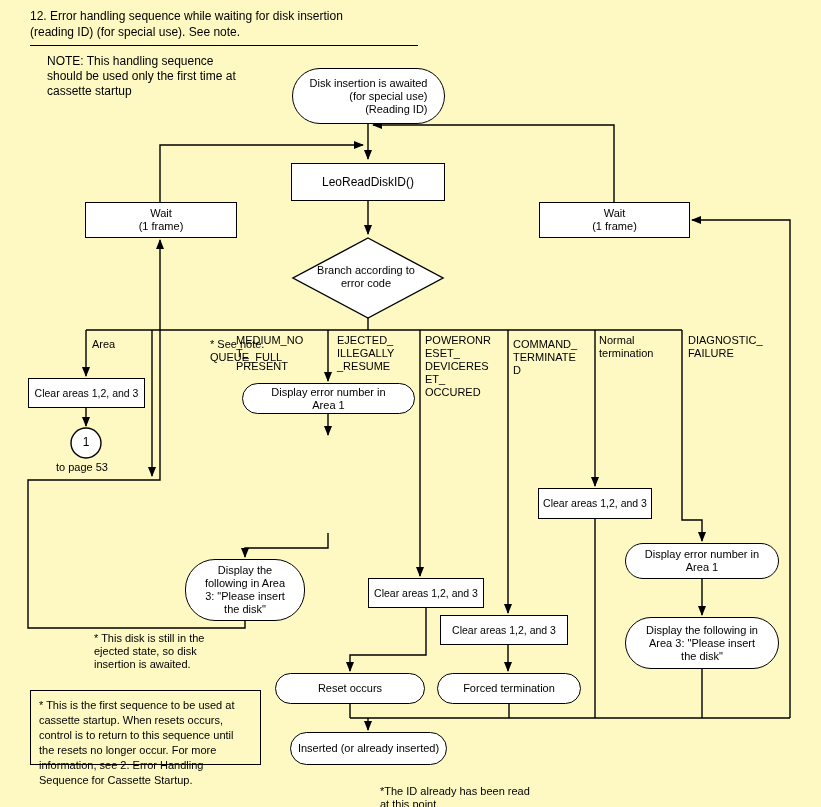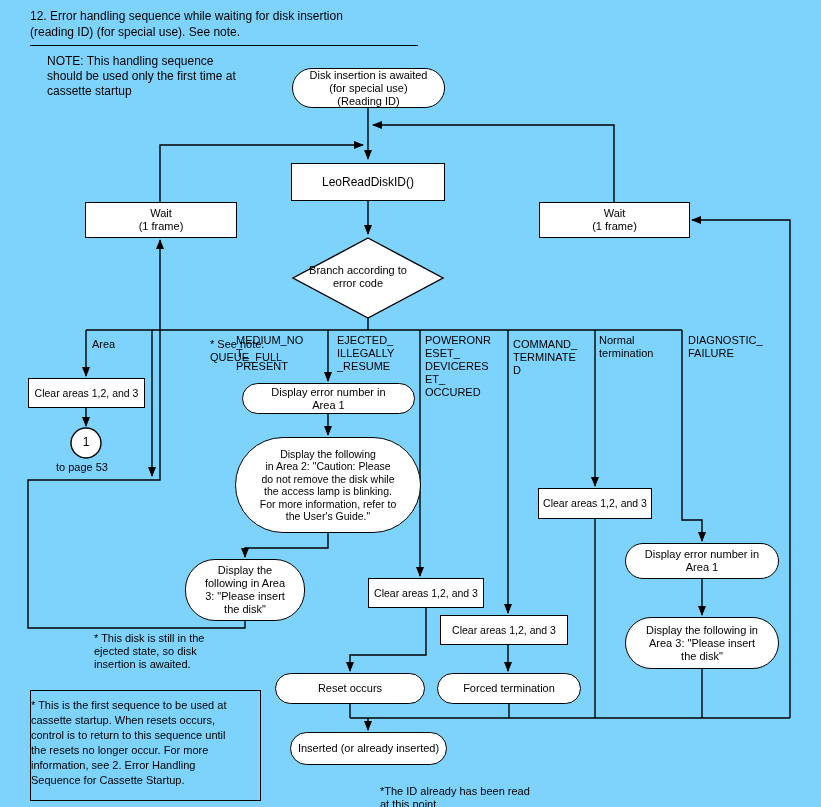--- a/index.html
+++ b/index.html
@@ -1,17 +1,17 @@
 <!DOCTYPE html>
 <html><head>
 <meta charset="utf-8">
 <style>
   html,body { margin:0; padding:0; background:#fff; }
   #canvas {
-    position:relative; width:821px; height:807px; background:#7dd3fc;
+    position:relative; width:821px; height:807px; background:#fef9c3;
     font-family:"Liberation Sans", sans-serif; color:#000; overflow:hidden;
   }
   #flow-svg { position:absolute; left:0; top:0; }
   .box, .stadium, .blob {
     position:absolute; border:1.4px solid #000; background:#fff;
     display:flex; align-items:center; justify-content:center;
     text-align:center; white-space:pre-line;
     font-size:11px; line-height:13px; box-sizing:border-box;
   }
   .stadium { border-radius:999px; }
@@ -20,22 +20,22 @@
     white-space:pre-line; text-align:left;
   }
   .ctr { text-align:center; }
   #title {
     position:absolute; left:30px; top:8px; width:388px;
     font-size:12px; line-height:16px; white-space:pre-line;
     border-bottom:1px solid #000; padding-bottom:5px;
   }
   #note-top { position:absolute; left:47px; top:54px; width:240px; font-size:12px; line-height:15px; white-space:pre-line; }
   #startup-note {
-    position:absolute; left:30px; top:690px; width:231px; height:111px;
-    border:1.4px solid #000; box-sizing:border-box; padding:7px 0;
+    position:absolute; left:30px; top:690px; width:231px; height:75px;
+    border:1.4px solid #000; box-sizing:border-box; padding:7px 8px;
     font-size:11px; line-height:15px; white-space:pre-line;
   }
   .small { font-size:10.5px; line-height:12.5px; }
 </style>
 </head>
 <body>
 
 <div id="canvas">
 
   <svg id="flow-svg" width="821" height="807" viewBox="0 0 821 807">
@@ -87,29 +87,29 @@
       <circle cx="86" cy="443" r="15" fill="#fff"></circle>
     </g>
   </svg>
 
   <div id="title">12. Error handling sequence while waiting for disk insertion
 (reading ID) (for special use). See note.</div>
   <div id="note-top">NOTE: This handling sequence
 should be used only the first time at
 cassette startup</div>
 
-  <div class="stadium" style="left:292px;top:68px;width:153px;height:40px;">Disk insertion is awaited
+  <div class="stadium" style="left:292px;top:68px;width:153px;height:56px;text-align:right;">Disk insertion is awaited
 (for special use)
 (Reading ID)</div>
   <div class="box" style="left:291px;top:163px;width:154px;height:38px;font-size:12px;">LeoReadDiskID()</div>
   <div class="box" style="left:85px;top:202px;width:152px;height:36px;">Wait
 (1 frame)</div>
   <div class="box" style="left:539px;top:202px;width:151px;height:36px;">Wait
 (1 frame)</div>
-  <div class="lbl ctr" style="left:296px;top:264px;width:124px;">Branch according to
+  <div class="lbl ctr" style="left:304px;top:264px;width:124px;">Branch according to
 error code</div>
 
   <div class="lbl" style="left:92px;top:338px;">Area</div>
   <div class="lbl" style="left:162px;top:338px;padding-left:48px;">* See note.
 QUEUE_FULL</div>
   <div class="lbl" style="left:236px;top:334px;">MEDIUM_NO
 T_
 PRESENT</div>
   <div class="lbl" style="left:337px;top:334px;">EJECTED_
 ILLEGALLY
@@ -126,26 +126,20 @@
 termination</div>
   <div class="lbl" style="left:688px;top:334px;">DIAGNOSTIC_
 FAILURE</div>
 
   <div class="box" style="left:28px;top:378px;width:117px;height:30px;font-size:10.5px;">Clear areas 1,2, and 3</div>
   <div class="lbl ctr" style="left:70px;top:436px;width:32px;font-size:12px;">1</div>
   <div class="lbl" style="left:56px;top:461px;">to page 53</div>
 
   <div class="stadium" style="left:242px;top:383px;width:173px;height:31px;">Display error number in
 Area 1</div>
-  <div class="blob small" style="left:235px;top:437px;width:186px;height:96px;border-radius:48px;">Display the following
-in Area 2: "Caution: Please
-do not remove the disk while
-the access lamp  is blinking.
-For more information, refer to
-the User's Guide."</div>
   <div class="blob" style="left:185px;top:559px;width:120px;height:62px;border-radius:30px;">Display the
 following in Area
 3: "Please insert
 the disk"</div>
 
   <div class="box" style="left:368px;top:578px;width:116px;height:30px;font-size:10.5px;">Clear areas 1,2, and 3</div>
   <div class="box" style="left:440px;top:615px;width:128px;height:30px;font-size:10.5px;">Clear areas 1,2,  and 3</div>
   <div class="box" style="left:538px;top:488px;width:114px;height:31px;font-size:10.5px;">Clear areas 1,2, and 3</div>
 
   <div class="stadium" style="left:625px;top:543px;width:154px;height:36px;">Display error number in

